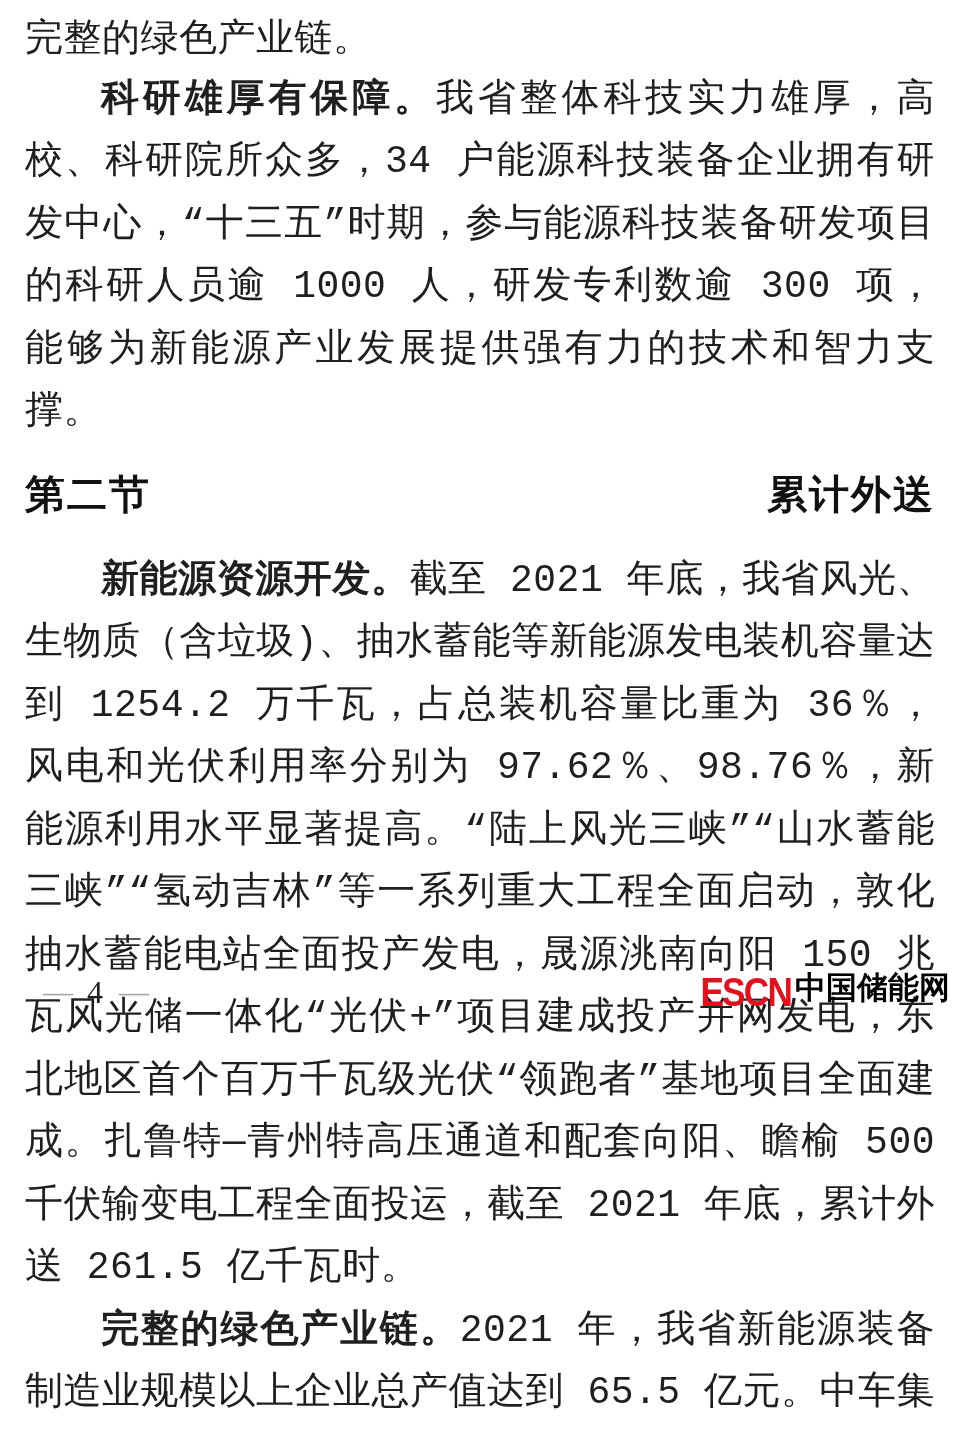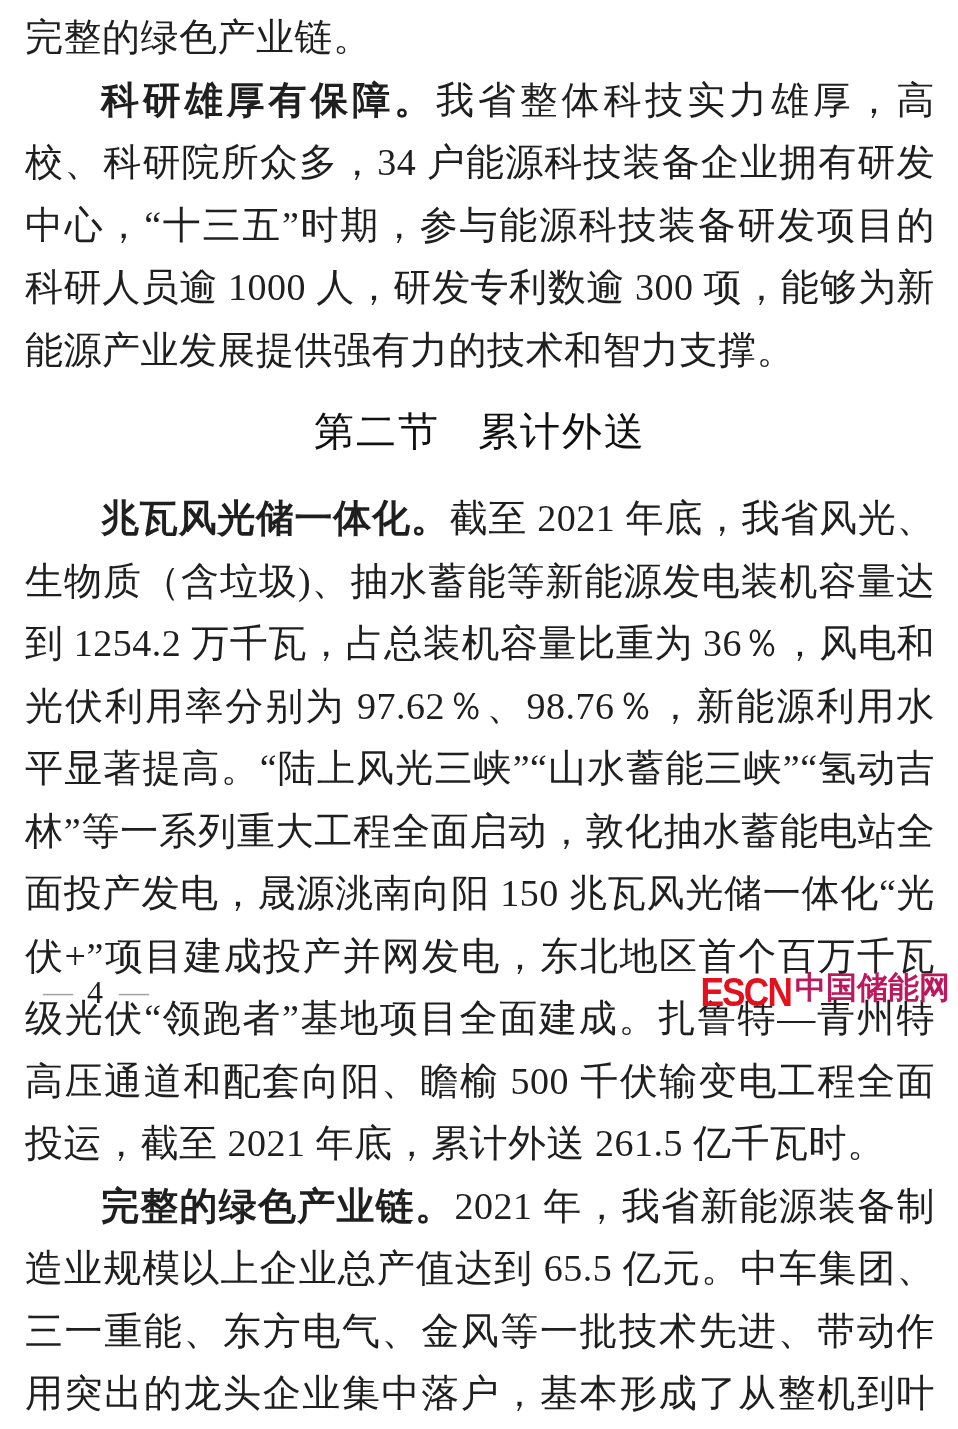--- a/index.html
+++ b/index.html
@@ -20,33 +20,33 @@
   }
   .para {
     margin: 0;
     font-size: 38px;
     line-height: 62.5px;
     text-align: justify;
     text-justify: inter-ideograph;
     letter-spacing: 0.5px;
     word-break: break-all;
   }
-  .para.indent { text-indent: 2em; }
+  .para.indent { text-indent: 2em; font-family: Liberation Mono, monospace; }
   .para .lead { font-weight: bold; }
   .section-heading {
     margin: 19px 0 25px 0;
     font-family: "Liberation Sans", "DejaVu Sans", sans-serif;
-    font-weight: 400;
+    font-weight: 700;
     font-size: 40px;
     line-height: 62px;
     color: #111111;
     text-align: center;
     letter-spacing: 2px;
     display: flex;
-    justify-content: center;
+    justify-content: space-between;
     gap: 38px;
   }
   .footer {
     position: absolute;
     left: 25px; right: 8px; bottom: 10px;
     display: flex;
     justify-content: space-between;
     align-items: center;
   }
   .page-number {
@@ -95,30 +95,30 @@
 
     <p class="para"><span>完整的绿色产业链。</span></p>
 
     <p class="para indent"><span class="lead">科研雄厚有保障。</span><span>我省整体科技实力雄厚，高校、科研院所众多，34 户能源科技装备企业拥有研发中心，“十三五”时期，参与能源科技装备研发项目的科研人员逾 1000 人，研发专利数逾 300 项，能够为新能源产业发展提供强有力的技术和智力支撑。</span></p>
 
     <h2 class="section-heading">
       <span>第二节</span>
       <span>累计外送</span>
     </h2>
 
-    <p class="para indent"><span class="lead">兆瓦风光储一体化。</span><span>截至 2021 年底，我省风光、生物质（含垃圾)、抽水蓄能等新能源发电装机容量达到 1254.2 万千瓦，占总装机容量比重为 36％，风电和光伏利用率分别为 97.62％、98.76％，新能源利用水平显著提高。“陆上风光三峡”“山水蓄能三峡”“氢动吉林”等一系列重大工程全面启动，敦化抽水蓄能电站全面投产发电，晟源洮南向阳 150 兆瓦风光储一体化“光伏+”项目建成投产并网发电，东北地区首个百万千瓦级光伏“领跑者”基地项目全面建成。扎鲁特—青州特高压通道和配套向阳、瞻榆 500 千伏输变电工程全面投运，截至 2021 年底，累计外送 261.5 亿千瓦时。</span></p>
+    <p class="para indent"><span class="lead">新能源资源开发。</span><span>截至 2021 年底，我省风光、生物质（含垃圾)、抽水蓄能等新能源发电装机容量达到 1254.2 万千瓦，占总装机容量比重为 36％，风电和光伏利用率分别为 97.62％、98.76％，新能源利用水平显著提高。“陆上风光三峡”“山水蓄能三峡”“氢动吉林”等一系列重大工程全面启动，敦化抽水蓄能电站全面投产发电，晟源洮南向阳 150 兆瓦风光储一体化“光伏+”项目建成投产并网发电，东北地区首个百万千瓦级光伏“领跑者”基地项目全面建成。扎鲁特—青州特高压通道和配套向阳、瞻榆 500 千伏输变电工程全面投运，截至 2021 年底，累计外送 261.5 亿千瓦时。</span></p>
 
     <p class="para indent"><span class="lead">完整的绿色产业链。</span><span>2021 年，我省新能源装备制造业规模以上企业总产值达到 65.5 亿元。中车集团、三一重能、东方电气、金风等一批技术先进、带动作用突出的龙头企业集中落户，基本形成了从整机到叶片、塔筒及内构件的风电装备全产业链体系。以玉米秸秆压块设备为代表的装备制造水平达到国内领先。地热</span></p>
 
   </div>
 
   <div class="footer">
     <div class="page-number">
       <span class="dash">—</span>
       <span class="num">4</span>
       <span class="dash">—</span>
     </div>
     <div class="logo">
       <span class="escn" style="color: rgb(227, 16, 29);">ESCN</span>
-      <span class="cn" style="color: #be185d;">中国储能网</span>
+      <span class="cn" style="color: #000000;">中国储能网</span>
     </div>
   </div>
 </div>
 
 </body></html>

